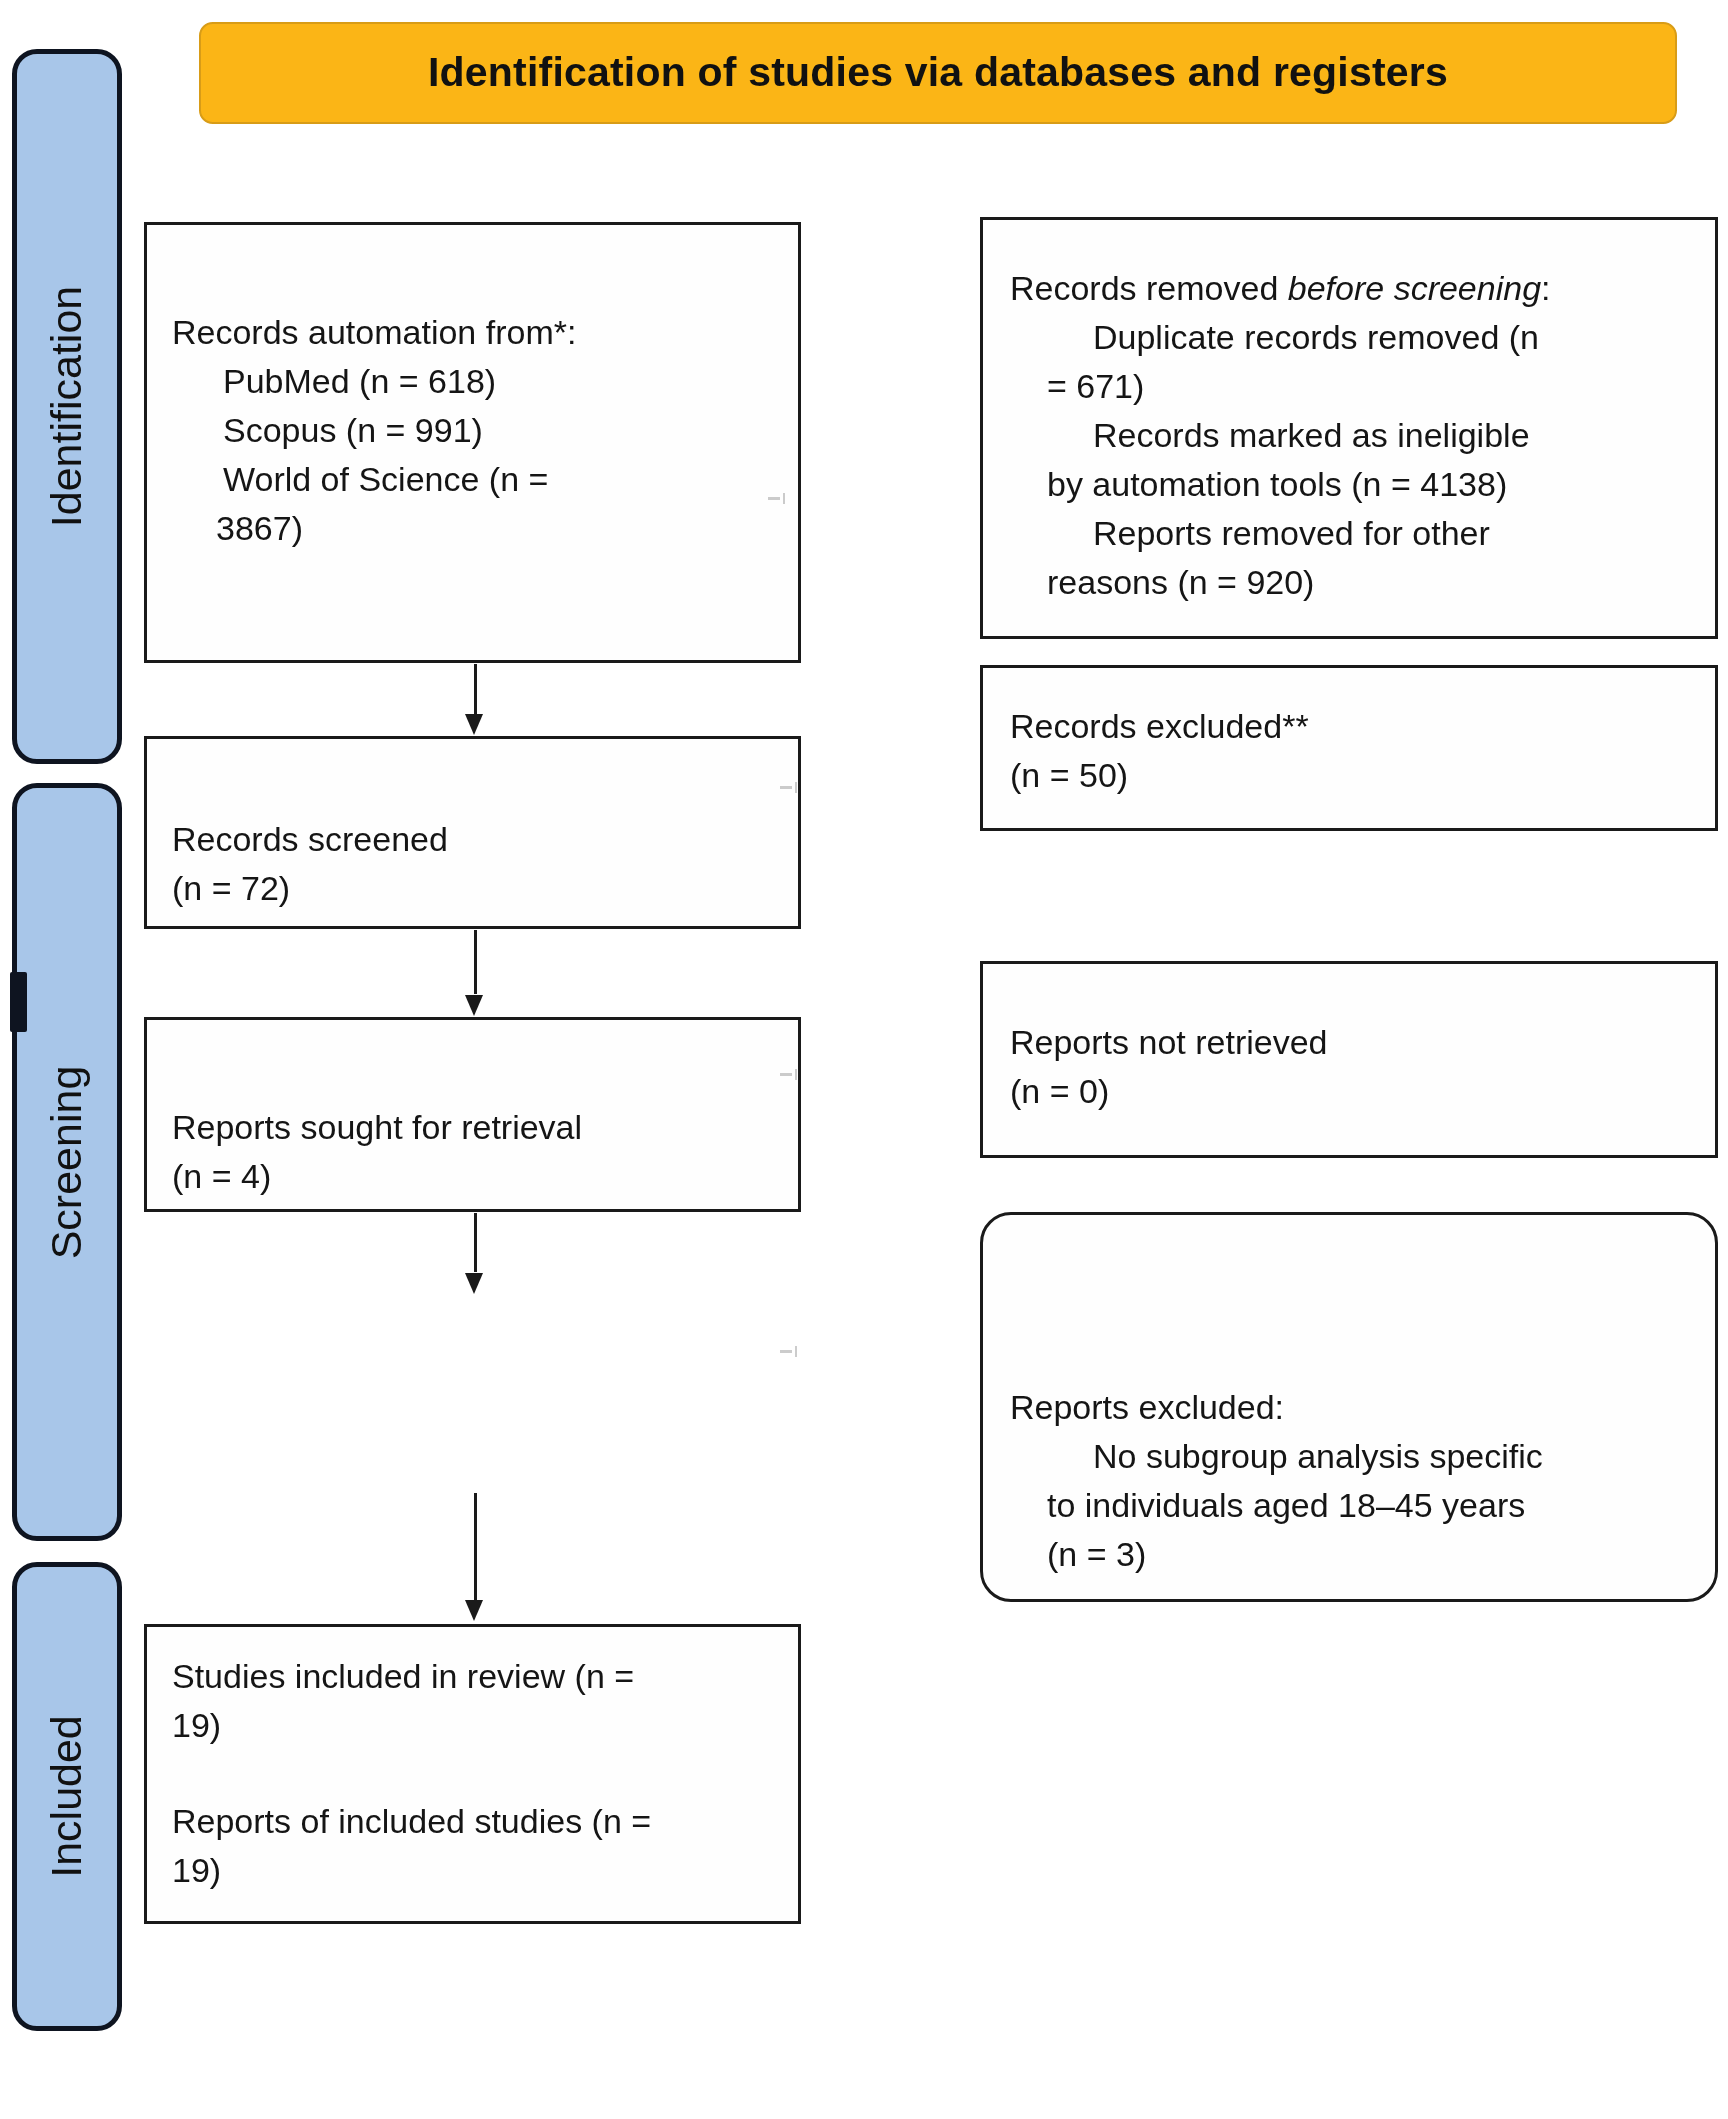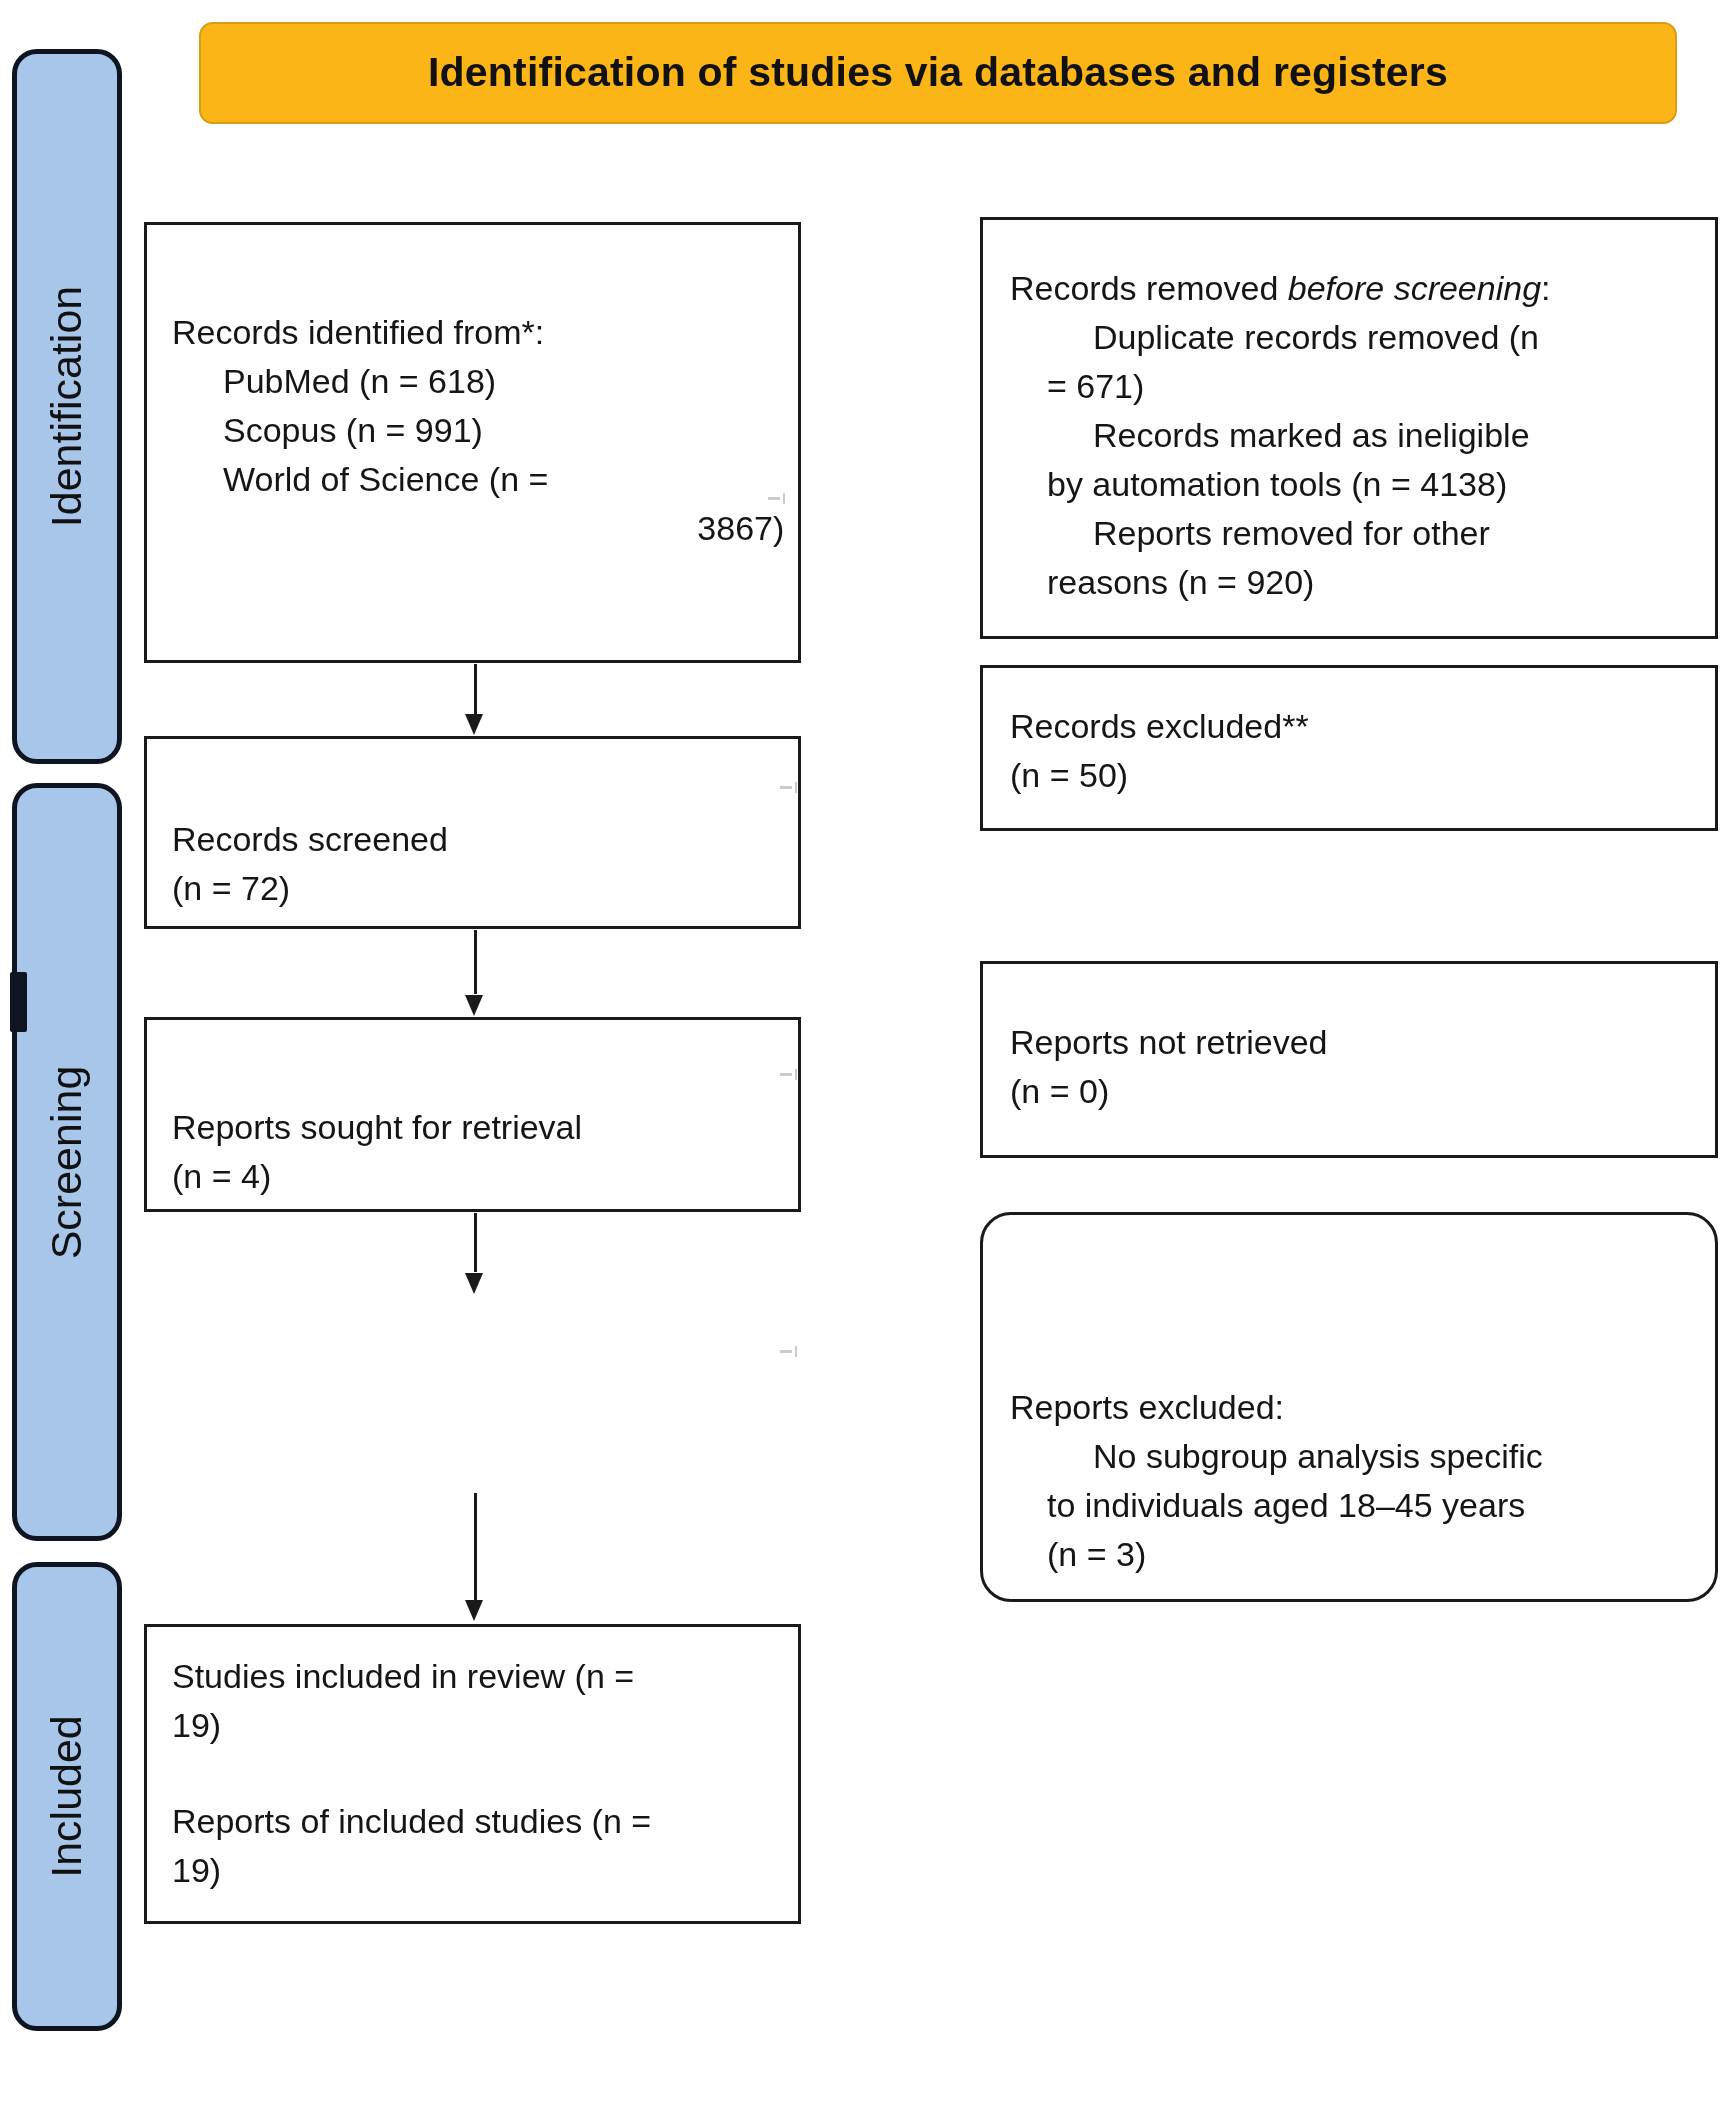--- a/index.html
+++ b/index.html
@@ -51,21 +51,21 @@
   .b-screened{top:736px;height:193px;padding-top:76px;}
   .b-excluded{top:665px;height:166px;padding-top:34px;}
   .b-sought{top:1017px;height:195px;padding-top:83px;}
   .b-notretrieved{top:961px;height:197px;padding-top:54px;}
   .b-assessed{top:1295px;height:197px;padding-top:78px;}
   .b-repexcluded{top:1212px;height:390px;padding-top:168px;border-radius:31px;}
   .b-included{top:1624px;height:300px;padding-top:25px;}
   .line{white-space:nowrap;}
   .ind1{margin-left:51px;}
   .ind1r{margin-left:83px;}
-  .hang{text-align:right;}
+  .hang{margin-left:44px;}
   .hangr{margin-left:37px;}
   .spacer{height:47px;}
   .it{font-style:italic;}
   
   .arrow-line{position:absolute;width:2.9px;background:var(--arrow);}
   .arrow-head{
     position:absolute;width:0;height:0;
     border-left:9.8px solid transparent;border-right:9.8px solid transparent;
     border-top:21.5px solid var(--arrow);
   }
@@ -95,21 +95,21 @@
   </div>
   <div class="stage stage-screen">
     <span class="rot">Screening</span>
   </div>
   <div class="stage stage-incl">
     <span class="rot">Included</span>
   </div>
   <div class="notch"></div>
 
   <div class="box lbox b-identified">
-    <div class="line">Records identified from*:</div>
+    <div class="line">Records automation from*:</div>
     <div class="line ind1">PubMed (n = 618)</div>
     <div class="line ind1">Scopus (n = 991)</div>
     <div class="line ind1">World of Science (n =</div>
     <div class="line hang">3867)</div>
   </div>
 
   <div class="box lbox b-screened">
     <div class="line">Records screened</div>
     <div class="line">(n = 72)</div>
   </div>

